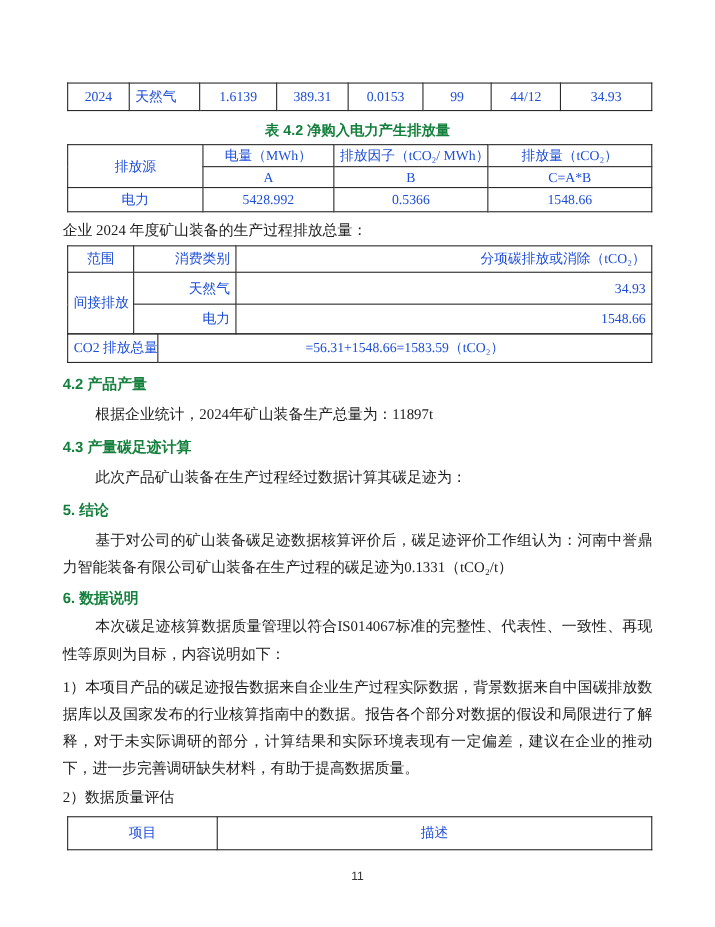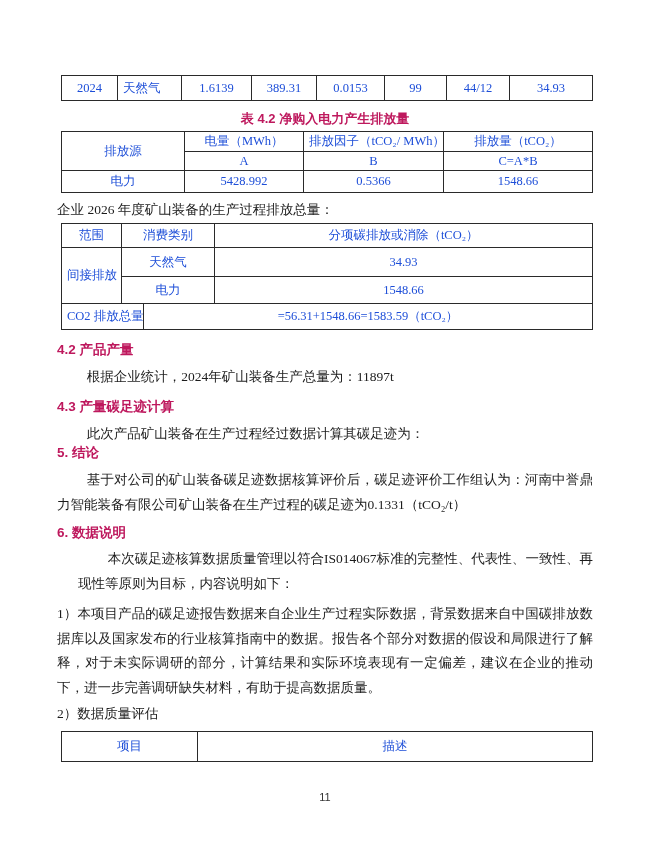--- a/index.html
+++ b/index.html
@@ -21,51 +21,51 @@
   .fuel-table { margin-top:75px; }
   .fuel-table td { height:22px; }
   .fuel-table td.left { text-align:left; }
 
   
   .line { font-size:13.5px; line-height:20px; margin:0; }
   .sec412 { margin-top:6px; }
 
   
   .h { font-family:"Liberation Sans","DejaVu Sans",sans-serif; font-weight:700;
-       font-size:13.5px; line-height:18px; color:#be185d; margin:0; }
+       font-size:13.5px; line-height:18px; color:#15803d; margin:0; }
   .t42-title { text-align:center; margin-top:9px; font-size:13px; }
 
   .table42 { margin-top:3px; }
   .table42 td { height:17px; }
   .table42 .hrow td { height:16px; }
   .table42 .drow td { height:19px; }
 
   .total-intro { margin-top:7px; }
 
   .summary-table { margin-top:3px;border-radius:32px; }
-  .summary-table td { text-align:center; }
+  .summary-table td { text-align:right; }
   .summary-table td.center { text-align:center; }
   .summary-table .r1 td { height:21px; }
   .summary-table .r2 td { height:26px; }
   .summary-table .r3 td { height:24px; }
   .co2-table { margin-top:-1px; }
   .co2-table td { text-align:center; height:23px; }
 
   .para { font-size:13.5px; line-height:25px; text-align:justify; margin:0; }
   .indent { text-indent:2.2em; }
 
   .h42 { margin-top:11px; }
   .b42 { margin-top:7px; line-height:21px; }
   .h43 { margin-top:11px; }
   .b43 { margin-top:7px; line-height:21px; }
   .formula { margin-top:4px; line-height:21px; text-indent:2.4em; }
-  .h5 { }
+  .h5 { margin-top:11px; }
   .p5 { margin-top:5px; }
   .h6 { margin-top:7px; }
-  .p61 { margin-top:4px;margin-left:21px; }
+  .p61 { margin-top:4px; }
   .p62 { margin-top:6px; line-height:24.5px; }
   .p63 { margin-top:2px; line-height:24px; }
 
   .quality-table { margin-top:5px; }
   .quality-table td { height:27px; }
 
   .page-number { position:absolute; left:0; top:791px; width:650px; text-align:center;
                  font-family:"Liberation Sans","DejaVu Sans",sans-serif;
                  font-size:11px; color:#333; }
 </style>
@@ -124,21 +124,21 @@
       </tr>
       <tr class="drow">
         <td>电力</td>
         <td>5428.992</td>
         <td>0.5366</td>
         <td>1548.66</td>
       </tr>
     </tbody>
       </table>
 
-    <p class="line total-intro">企业 2026 年度矿山装备的生产过程排放总量：</p>
+    <p class="line total-intro">企业 2024 年度矿山装备的生产过程排放总量：</p>
 
     <table class="summary-table">
       <colgroup>
         <col style="width:60px">
           <col style="width:93px">
           <col style="width:378px">
       </colgroup>
       <tbody>
           <tr class="r1">
         <td class="center">范围</td>

